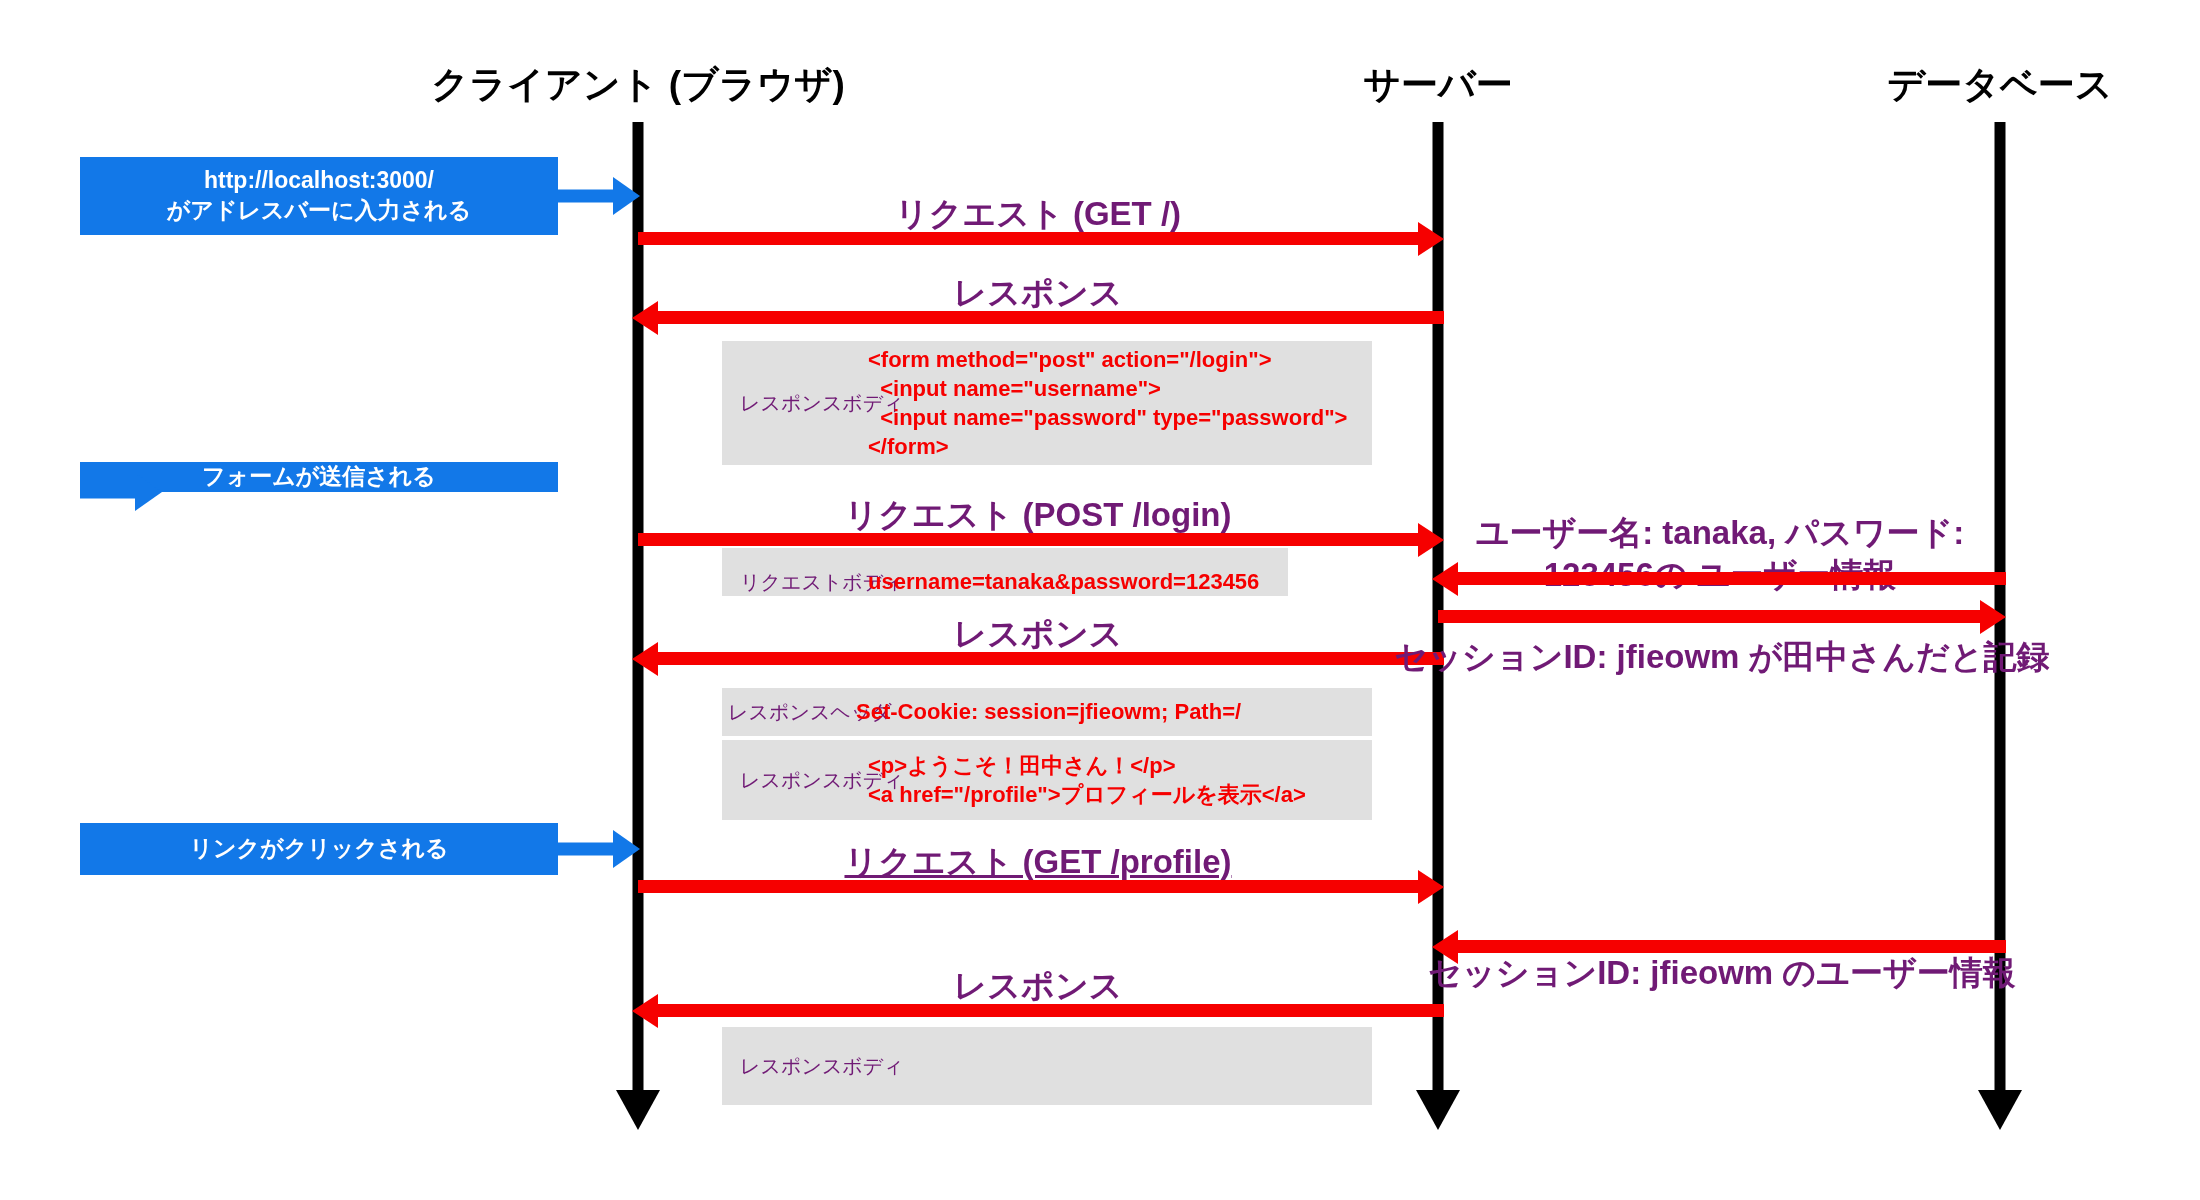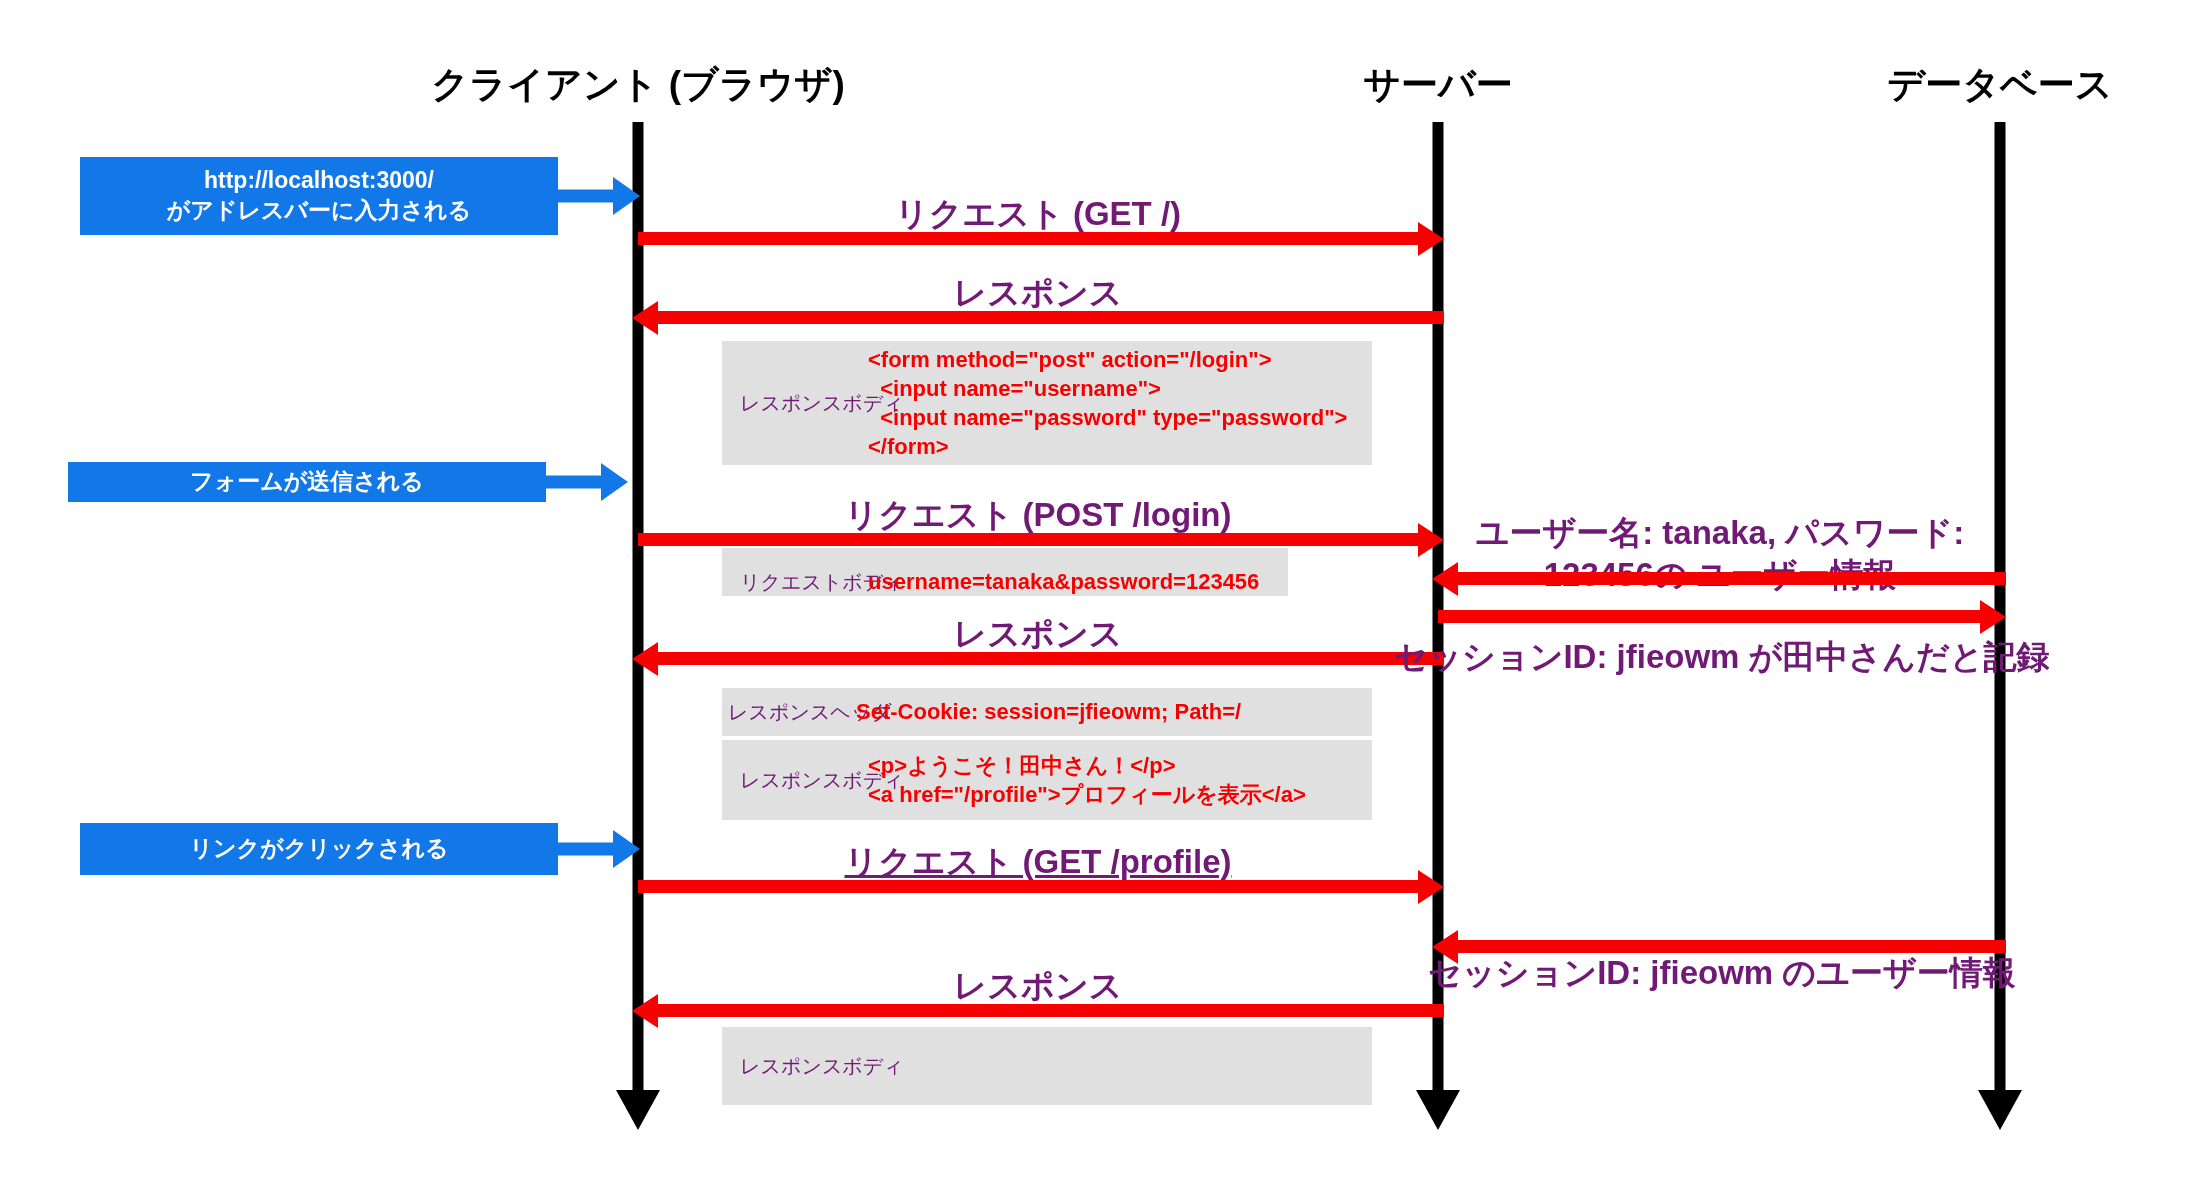--- a/index.html
+++ b/index.html
@@ -175,21 +175,21 @@
 
   <div class="event" style="left:80px; top:157px; width:560px; height:78px;">
     <div class="body" style="width:478px;">http://localhost:3000/
 がアドレスバーに入力される</div>
     <div class="tail" style="width:82px;">
       <div class="bar" style="width:60px;"></div>
       <div class="tip"></div>
     </div>
   </div>
 
-  <div class="event" style="left:68px; top:462px; width:560px; height:40px;">
+  <div class="event" style="left:80px; top:462px; width:560px; height:64px;flex-direction:column;">
     <div class="body" style="width:478px;">フォームが送信される</div>
     <div class="tail" style="width:82px;">
       <div class="bar" style="width:60px;"></div>
       <div class="tip"></div>
     </div>
   </div>
 
   <div class="event" style="left:80px; top:823px; width:560px; height:52px;">
     <div class="body" style="width:478px;">リンクがクリックされる</div>
     <div class="tail" style="width:82px;">

